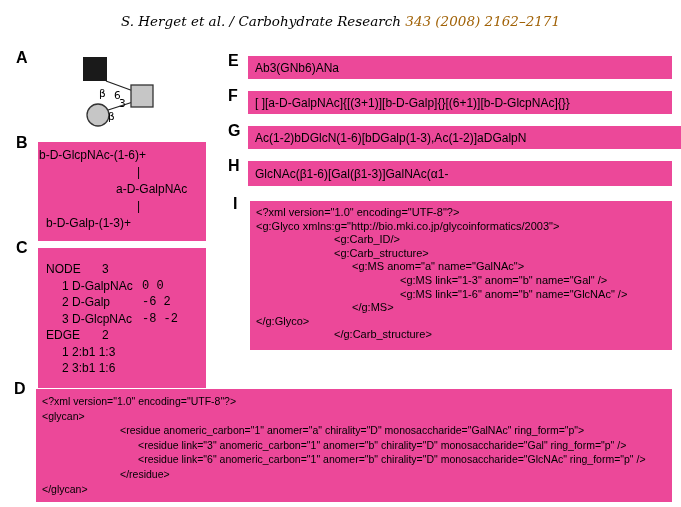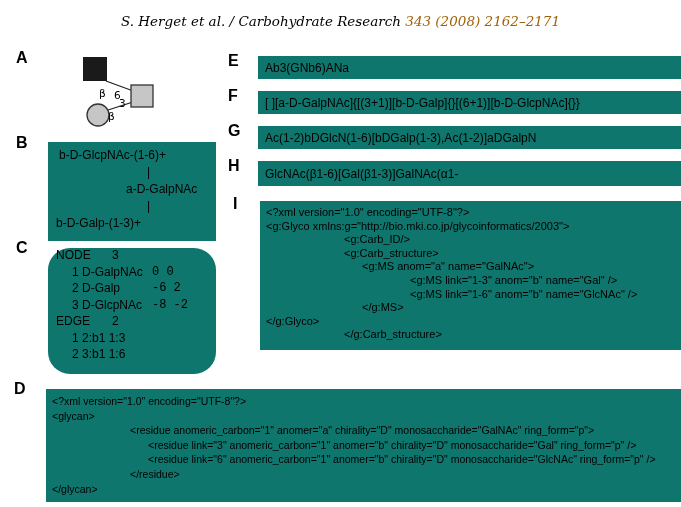--- a/index.html
+++ b/index.html
@@ -4,28 +4,28 @@
 <style>
   html,body{margin:0;padding:0;background:#ffffff;}
   .page{position:relative;width:681px;height:507px;background:#ffffff;font-family:"Liberation Sans",sans-serif;color:#000;overflow:hidden;}
 
   .running-head{position:absolute;top:13px;left:0;width:100%;text-align:center;
     font-family:"DejaVu Serif",serif;font-style:italic;font-size:13.5px;}
   .running-head .ref{color:#a16207;}
 
   .plabel{position:absolute;font-size:16px;font-weight:bold;line-height:1;}
 
-  .gbox{position:absolute;background:#0f766e;margin-left:10px;}
+  .gbox{position:absolute;background:#ec4899;}
 
   .oneline{display:flex;align-items:center;height:100%;font-size:12px;white-space:nowrap;padding-left:7px;}
 
   .bbox{padding-top:5px;}
   .bline{font-size:12px;line-height:17px;white-space:nowrap;}
 
-  .cbox{padding-top:0;border-radius:22px;}
+  .cbox{padding-top:14px;}
   .crow{position:relative;height:16.5px;font-size:12px;}
   .ck{position:absolute;left:8px;}
   .cv2{position:absolute;left:64px;}
   .cv{position:absolute;left:24px;}
   .cxy{position:absolute;left:104px;font-family:Liberation Mono, monospace;}
 
   .xml{font-size:11px;line-height:13.6px;padding-top:5px;}
   .xml-d{font-size:10.5px;line-height:14.6px;padding-top:5px;}
   .ln{white-space:nowrap;}
   .i0{padding-left:6px;}
@@ -53,21 +53,21 @@
     <rect x="73" y="31" width="22" height="22" fill="#c6c6c6" stroke="#333" stroke-width="1.3"></rect>
     <circle cx="40" cy="61" r="11" fill="#c6c6c6" stroke="#333" stroke-width="1.3"></circle>
     <text x="41" y="43">β</text>
     <text x="56" y="45">6</text>
     <text x="61" y="53">3</text>
     <text x="50" y="66">β</text>
   </svg>
 
   <div class="plabel" style="left:16px;top:135px;">B</div>
   <div class="gbox bbox" style="left:38px;top:142px;width:168px;height:94px;">
-    <div class="bline" style="padding-left:11px;">b-D-GlcpNAc-(1-6)+</div>
+    <div class="bline" style="padding-left:1px;">b-D-GlcpNAc-(1-6)+</div>
     <div class="bline" style="padding-left:99px;">|</div>
     <div class="bline" style="padding-left:78px;">a-D-GalpNAc</div>
     <div class="bline" style="padding-left:99px;">|</div>
     <div class="bline" style="padding-left:8px;">b-D-Galp-(1-3)+</div>
   </div>
 
   <div class="plabel" style="left:16px;top:240px;">C</div>
   <div class="gbox cbox" style="left:38px;top:248px;width:168px;height:126px;">
     <div class="crow">
       <span class="ck">NODE</span>

